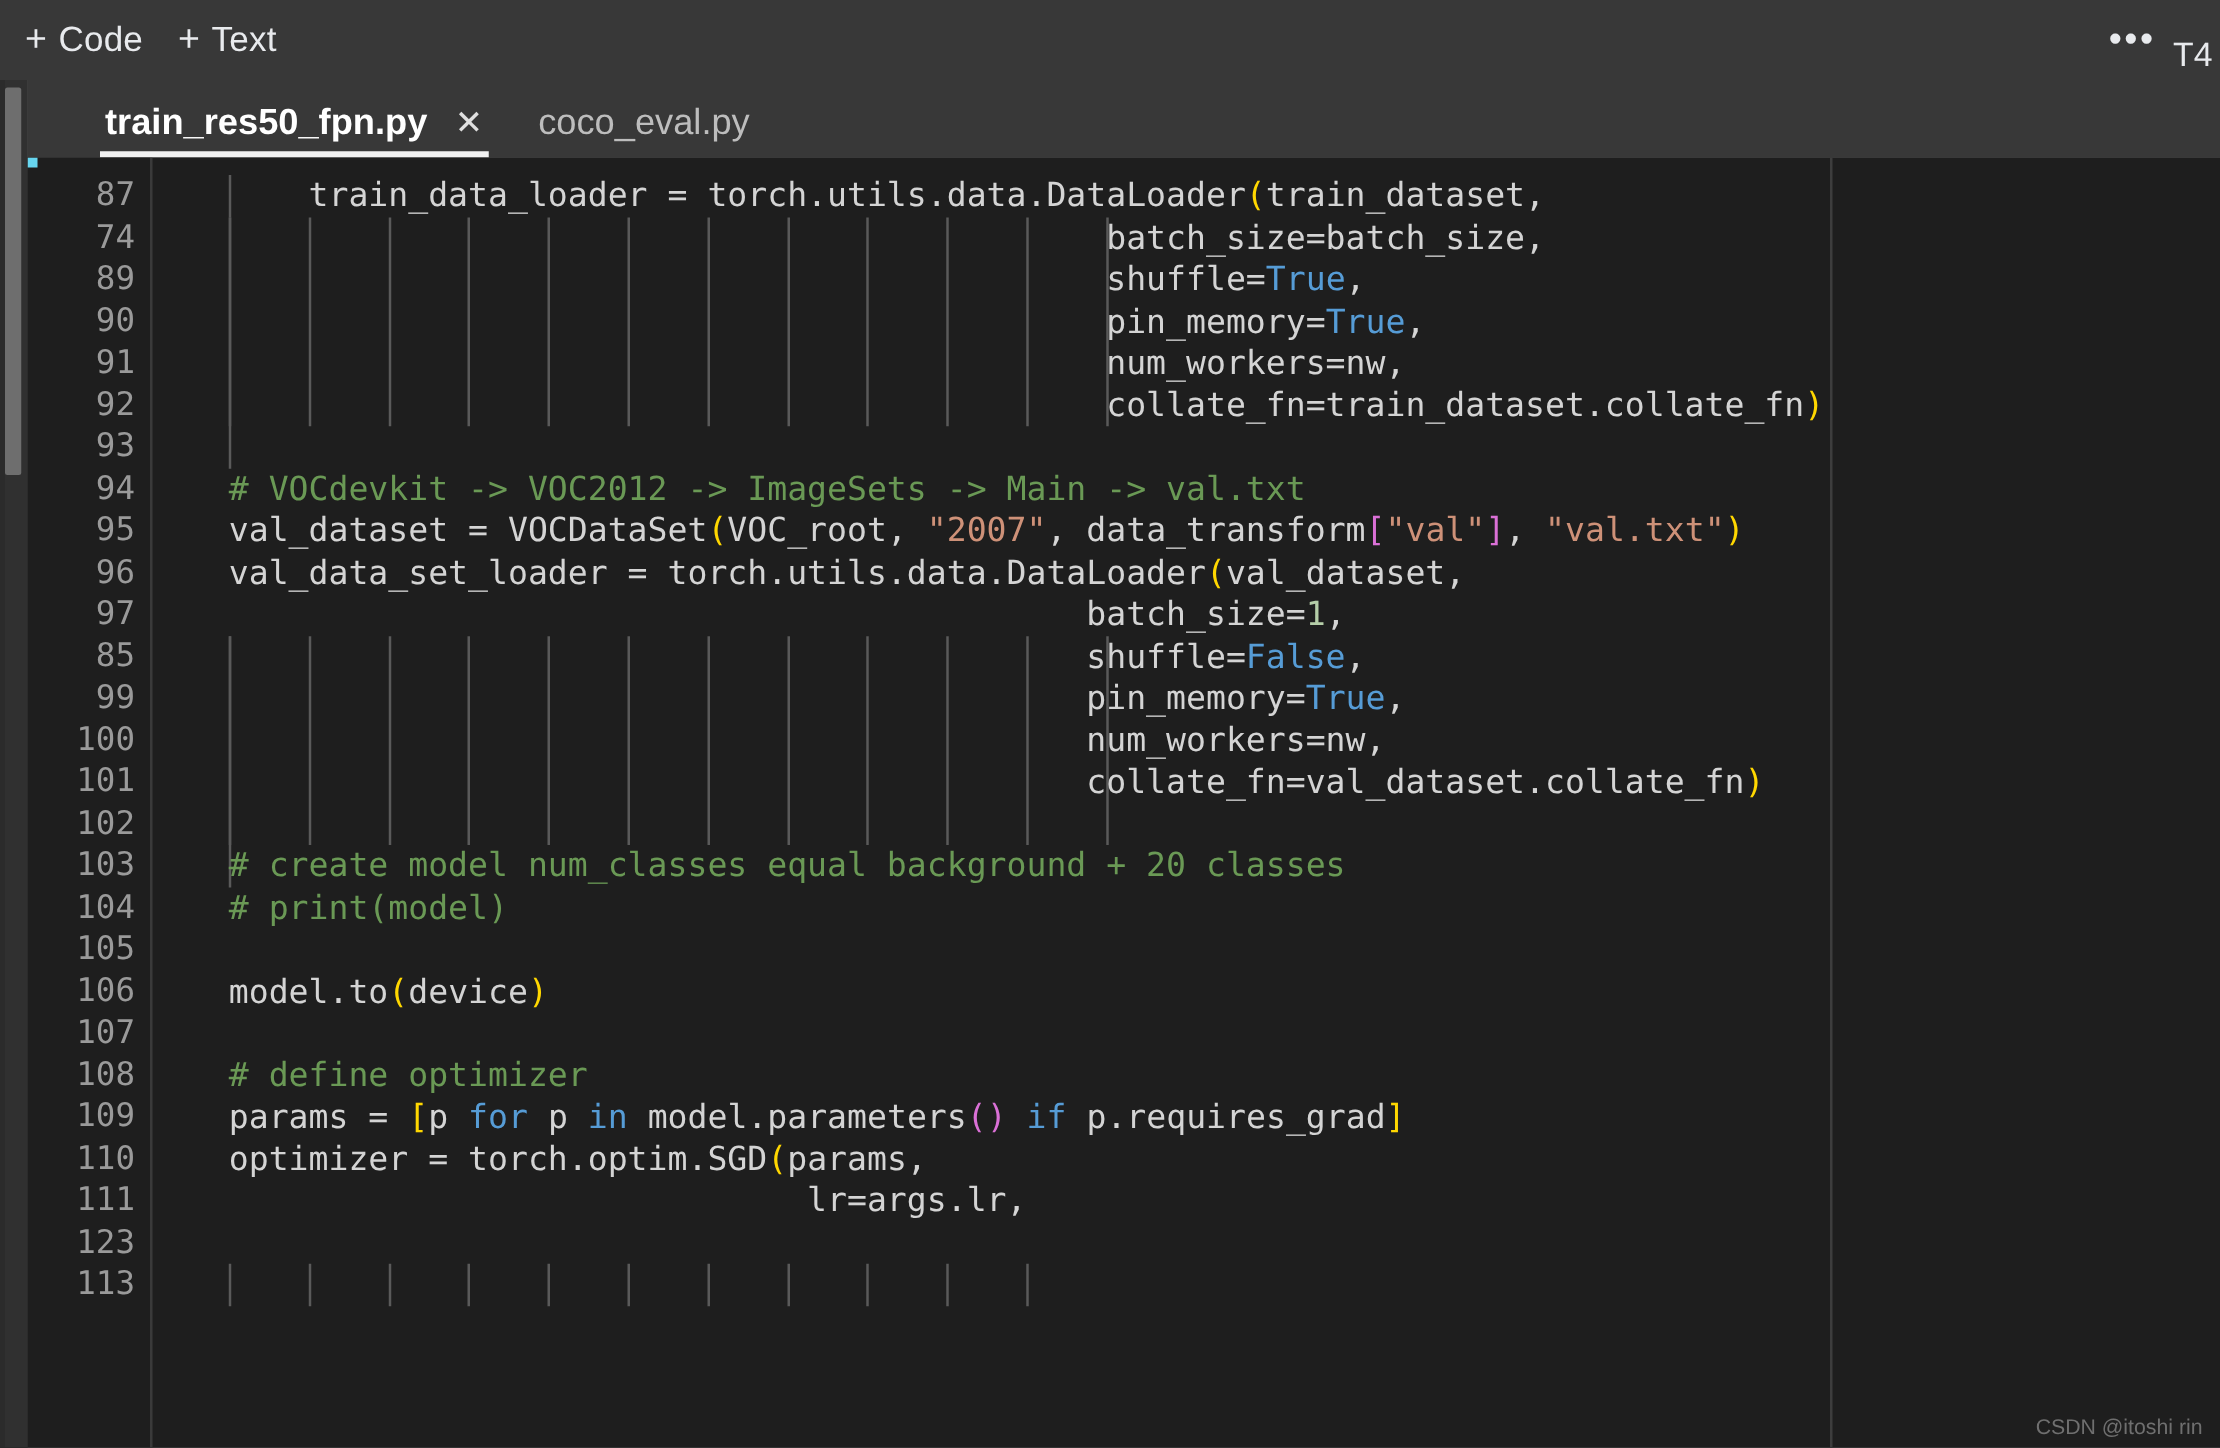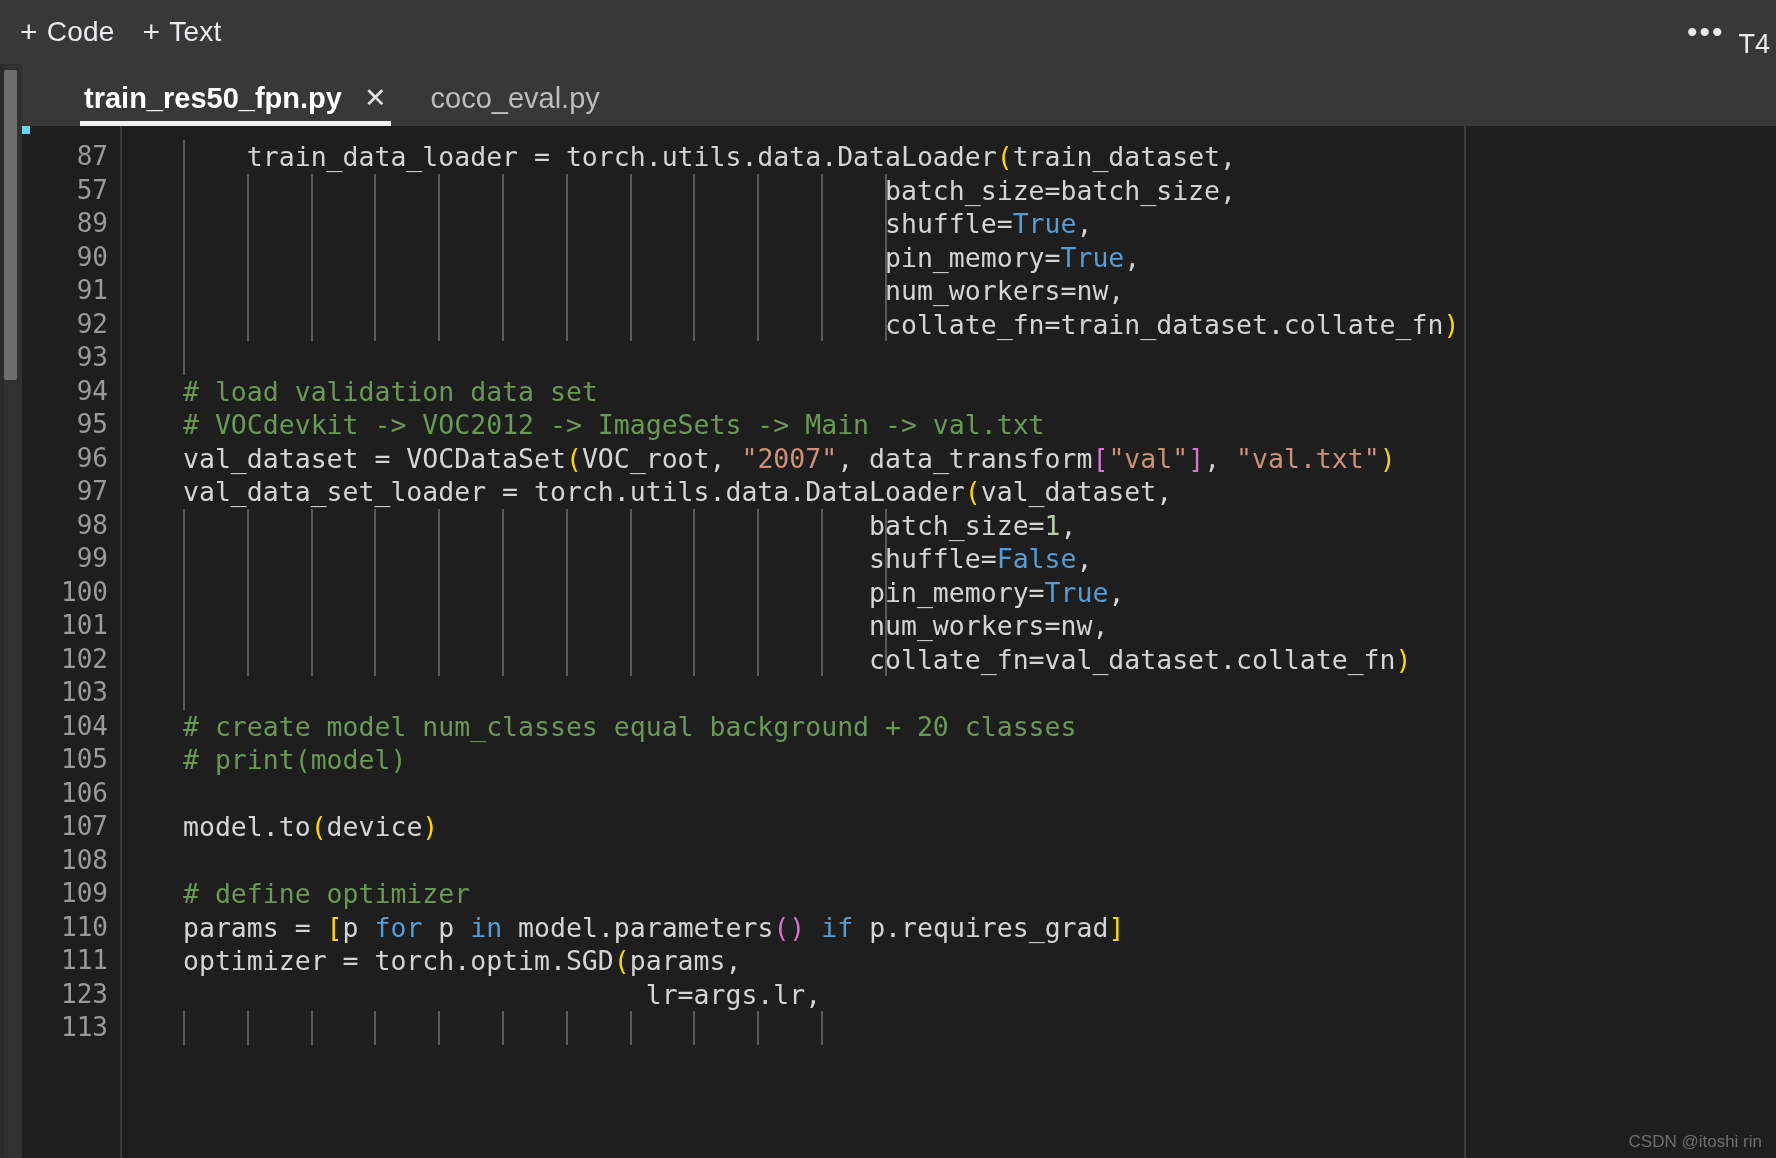--- a/index.html
+++ b/index.html
@@ -249,31 +249,31 @@
           <span class="tab-close">✕</span>
         </div>
         <div class="ftab">
           <span>coco_eval.py</span>
         </div>
       </div>
 
       <div id="code-wrap">
         <div id="gutter">
             <div class="ln">87</div>
-            <div class="ln">57</div>
+            <div class="ln">74</div>
             <div class="ln">89</div>
             <div class="ln">90</div>
             <div class="ln">91</div>
             <div class="ln">92</div>
             <div class="ln">93</div>
             <div class="ln">94</div>
             <div class="ln">95</div>
             <div class="ln">96</div>
             <div class="ln">97</div>
-            <div class="ln">98</div>
+            <div class="ln">85</div>
             <div class="ln">99</div>
             <div class="ln">100</div>
             <div class="ln">101</div>
             <div class="ln">102</div>
             <div class="ln">103</div>
             <div class="ln">104</div>
             <div class="ln">105</div>
             <div class="ln">106</div>
             <div class="ln">107</div>
             <div class="ln">108</div>
@@ -325,21 +325,20 @@
               <div class="guide" style="left: 681px; top: 871px; height: 33.5px;"></div>
               <div class="guide" style="left: 43px; top: 0px; height: 33.5px;"></div>
             </div>
         <div class="cl"><span class="c-plain">    train_data_loader = torch.utils.data.DataLoader</span><span class="c-par-y">(</span><span class="c-plain">train_dataset,</span></div>
             <div class="cl"><span class="c-plain">                                            batch_size=batch_size,</span></div>
             <div class="cl"><span class="c-plain">                                            shuffle=</span><span class="c-kw">True</span><span class="c-plain">,</span></div>
             <div class="cl"><span class="c-plain">                                            pin_memory=</span><span class="c-kw">True</span><span class="c-plain">,</span></div>
             <div class="cl"><span class="c-plain">                                            num_workers=nw,</span></div>
             <div class="cl"><span class="c-plain">                                            collate_fn=train_dataset.collate_fn</span><span class="c-par-y">)</span></div>
             <div class="cl">&nbsp;</div>
-            <div class="cl"><span class="c-com"># load validation data set</span></div>
             <div class="cl"><span class="c-com"># VOCdevkit -&gt; VOC2012 -&gt; ImageSets -&gt; Main -&gt; val.txt</span></div>
             <div class="cl"><span class="c-plain">val_dataset = VOCDataSet</span><span class="c-par-y">(</span><span class="c-plain">VOC_root, </span><span class="c-str">"2007"</span><span class="c-plain">, data_transform</span><span class="c-par-m">[</span><span class="c-str">"val"</span><span class="c-par-m">]</span><span class="c-plain">, </span><span class="c-str">"val.txt"</span><span class="c-par-y">)</span></div>
             <div class="cl"><span class="c-plain">val_data_set_loader = torch.utils.data.DataLoader</span><span class="c-par-y">(</span><span class="c-plain">val_dataset,</span></div>
             <div class="cl"><span class="c-plain">                                           batch_size=</span><span class="c-num">1</span><span class="c-plain">,</span></div>
             <div class="cl"><span class="c-plain">                                           shuffle=</span><span class="c-kw">False</span><span class="c-plain">,</span></div>
             <div class="cl"><span class="c-plain">                                           pin_memory=</span><span class="c-kw">True</span><span class="c-plain">,</span></div>
             <div class="cl"><span class="c-plain">                                           num_workers=nw,</span></div>
             <div class="cl"><span class="c-plain">                                           collate_fn=val_dataset.collate_fn</span><span class="c-par-y">)</span></div>
             <div class="cl">&nbsp;</div>
             <div class="cl"><span class="c-com"># create model num_classes equal background + 20 classes</span></div>

